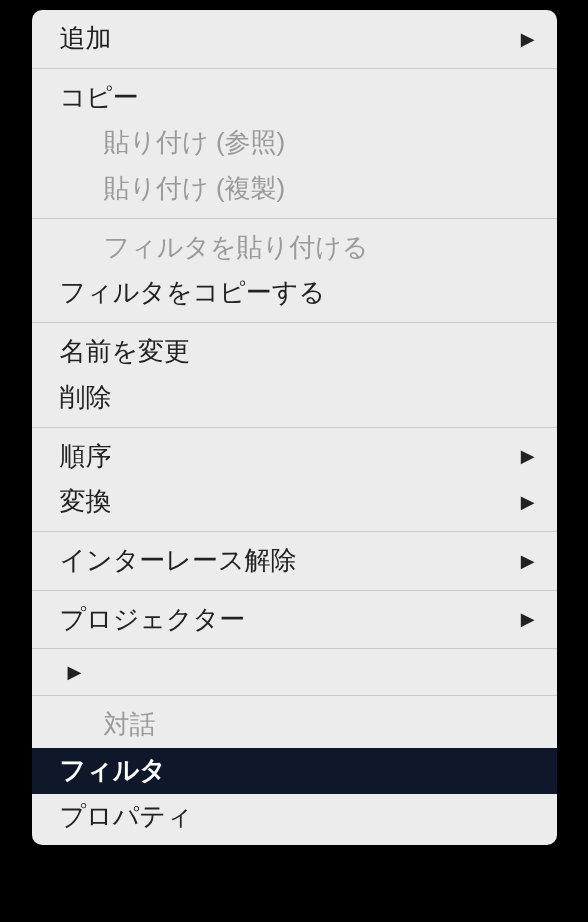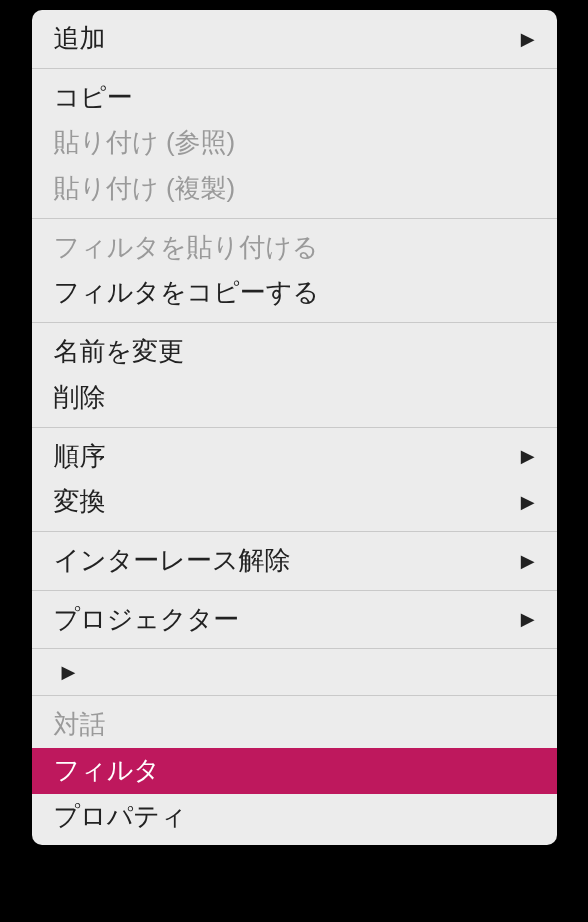--- a/index.html
+++ b/index.html
@@ -24,34 +24,36 @@
       overflow: hidden;
       box-shadow: 0 2px 10px rgba(0,0,0,0.3);
       padding-top: 6px;
       padding-bottom: 6px;
     }
 
     .menu-item {
       display: flex;
       align-items: center;
       justify-content: space-between;
-      padding: 4px 22px 4px 22px;
+      padding: 4px 22px 4px 28px;
       font-size: 26px;
       line-height: 1.45;
       color: #222;
       cursor: default;
     }
 
     .menu-item.disabled {
       color: #9a9a9a;
+      margin-left: 44px;
     }
 
     .menu-item.selected {
-      background: #be185d;
+      background: #0f172a;
       color: #fff;
+      font-weight: bold;
     }
 
     .menu-item .label {
       flex: 1;
     }
 
     .submenu-arrow {
       font-size: 18px;
       color: #222;
       margin-left: 8px;

